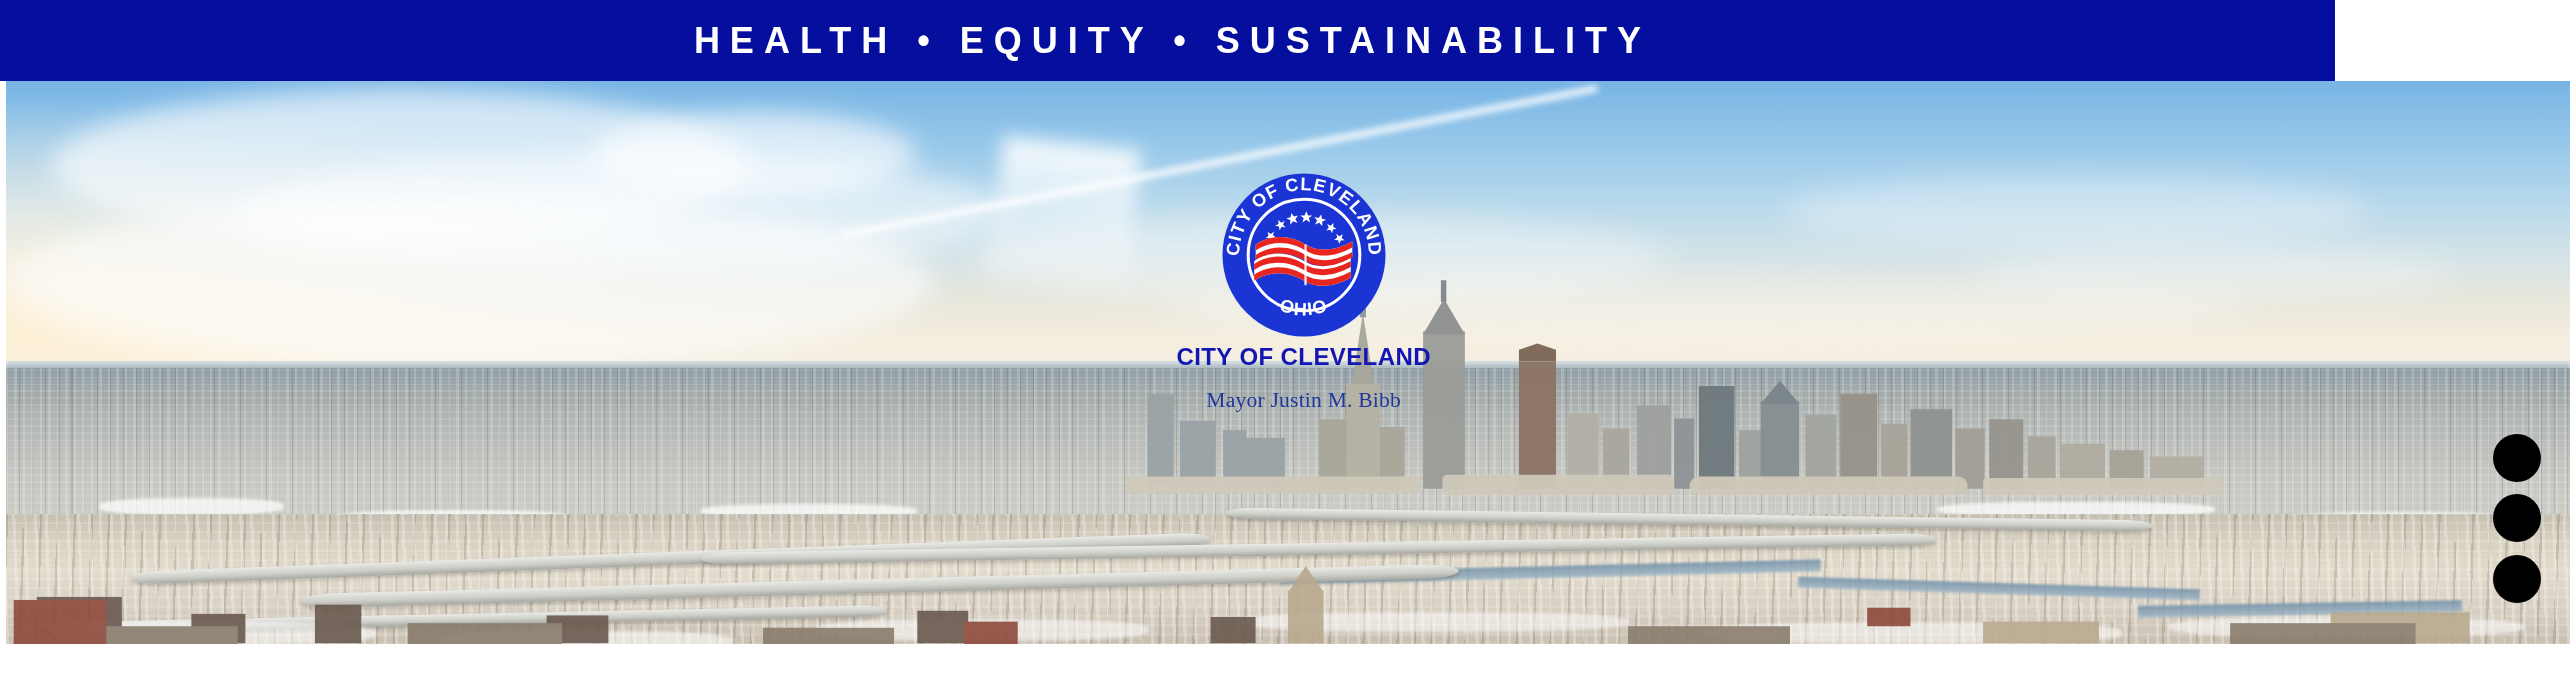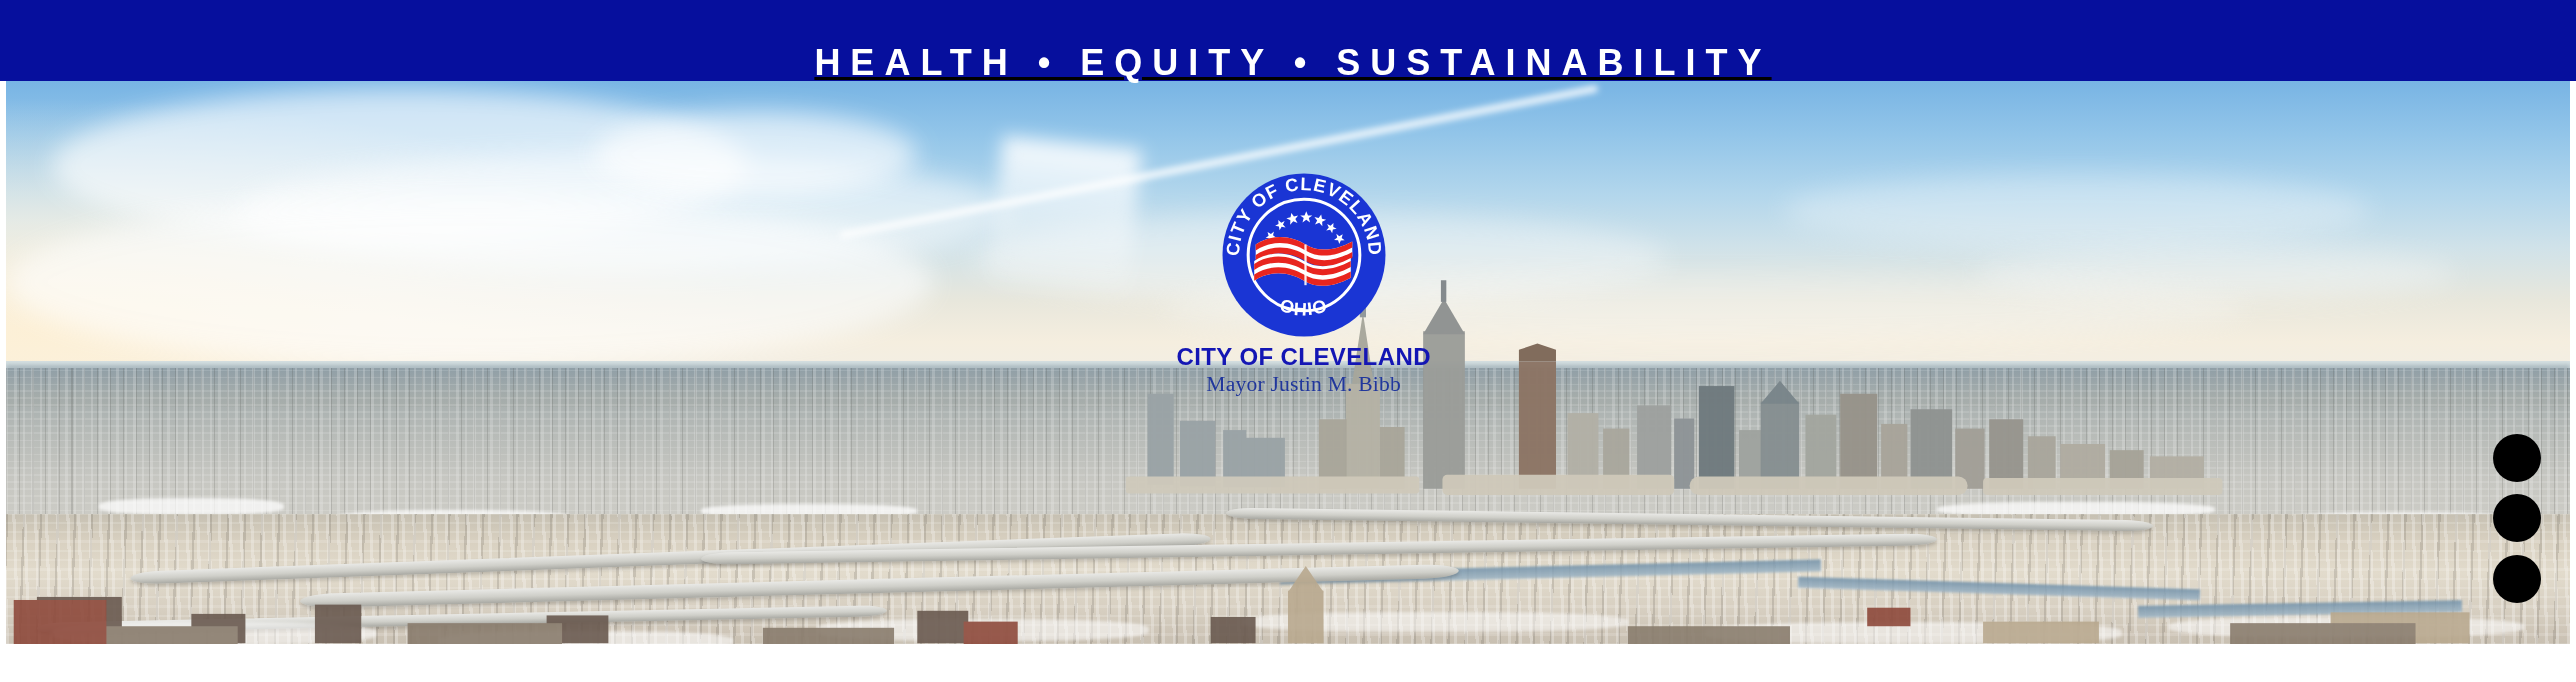--- a/index.html
+++ b/index.html
@@ -19,28 +19,27 @@
     width: 2576px;
     height: 682px;
     background: #ffffff;
   }
 
   
   .tagline-banner {
     position: absolute;
     left: 0;
     top: 0;
-    width: 2576px;
+    width: 2335px;
     height: 81px;
     background: #060f9d;
     display: flex;
-    align-items: flex-end;
+    align-items: center;
     justify-content: center;
     z-index: 40;
-    text-decoration: underline;
   }
   .tagline-text {
     color: #ffffff;
     font-family: "Liberation Sans", sans-serif;
     font-weight: bold;
     font-size: 36px;
     letter-spacing: 10px;
     line-height: 1;
     white-space: nowrap;
     text-indent: 10px;
@@ -219,21 +218,21 @@
     margin-top: 6.2px;
     color: #1416b4;
     font-family: "Liberation Sans", sans-serif;
     font-weight: bold;
     font-size: 24px;
     letter-spacing: 0.4px;
     line-height: 1.05;
     white-space: nowrap;
   }
   .brand-sub {
-    margin-top: 4px;
+    margin-top: 20px;
     color: #21379c;
     font-family: "Liberation Serif", serif;
     font-size: 21.6px;
     letter-spacing: 0.2px;
     line-height: 1.05;
     white-space: nowrap;
   }
 
   
   .hero-title {

